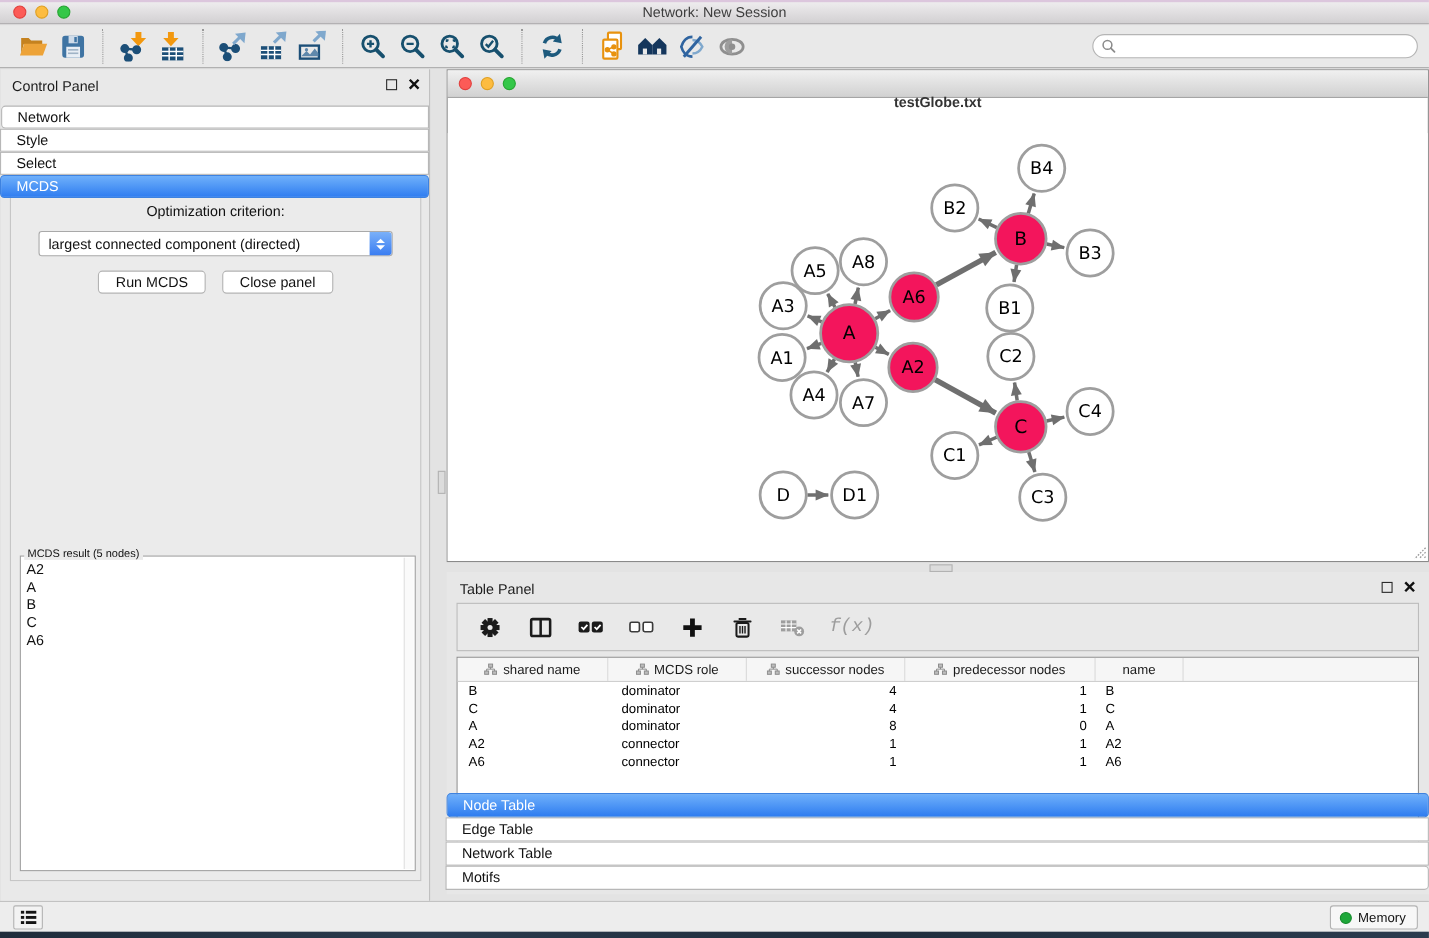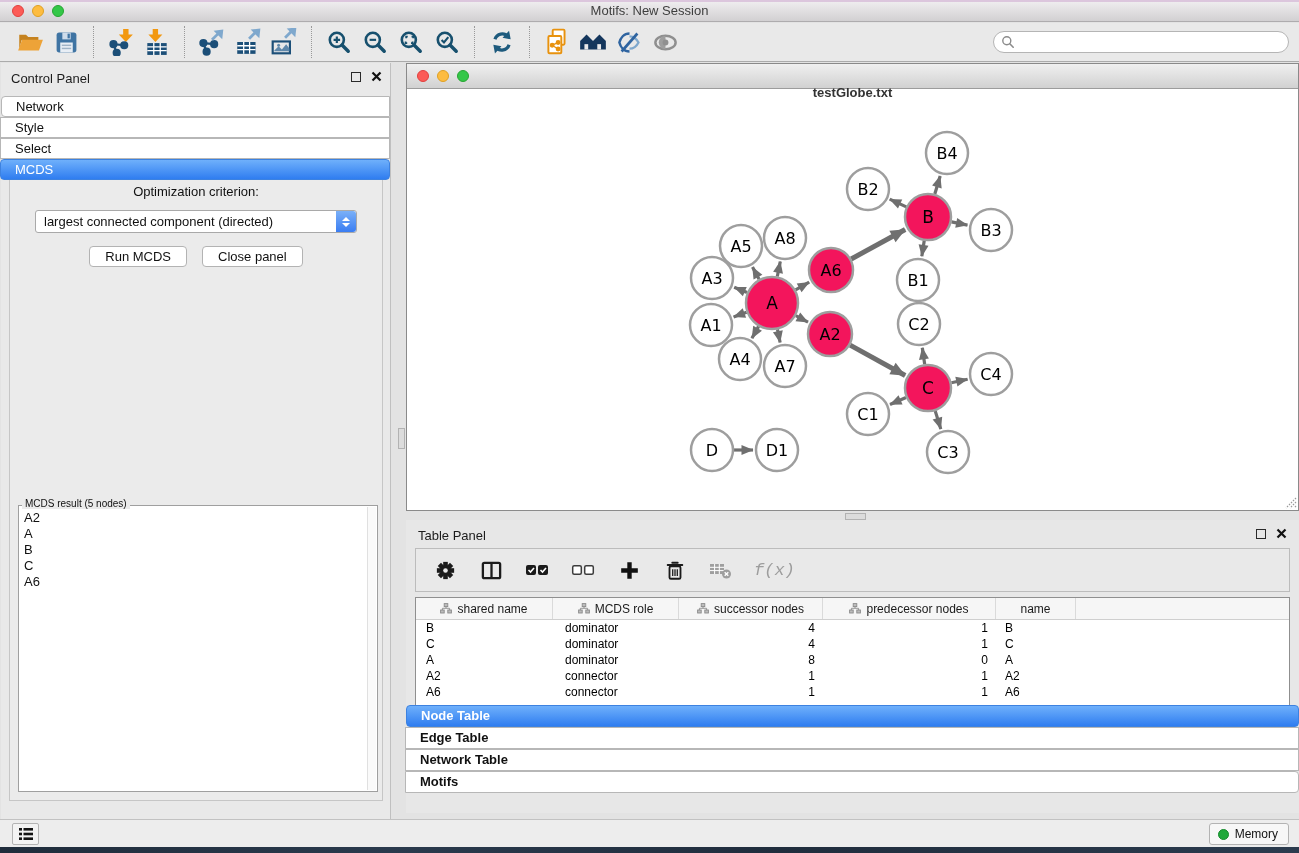--- a/index.html
+++ b/index.html
@@ -152,21 +152,21 @@
   }
   .th.fill { flex:1; border-right:none; }
   .tbody { }
   .tr { display:flex; height:16px; align-items:center; }
   .td { font-size:12px; color:#000; white-space:nowrap; overflow:hidden; }
   .td.c0 { padding-left:10px; }
   .td.c1 { padding-left:12px; }
   .td.c2 { text-align:right; padding-right:8px; }
   .td.c3 { text-align:right; padding-right:8px; }
   .td.c4 { padding-left:9px; }
-  .tp-tabs { position:absolute; left:0; right:0; bottom:20px; display:flex; justify-content:center;font-weight:bold; }
+  .tp-tabs { position:absolute; left:0; right:0; bottom:4px; display:flex; justify-content:center; }
   .tp-tabs .tab { height:22px; line-height:20px; }
   
   .statusbar {
     position:absolute; left:0; top:819px; width:1299px; height:28px;
     background:#ededed; border-top:1px solid #c2c2c2;
   }
   .list-btn {
     position:absolute; left:12px; top:3px; width:27px; height:22px;
     background:#f3f3f3; border:1px solid #b3b3b3; border-radius:2px;
     display:flex; align-items:center; justify-content:center;
@@ -184,21 +184,21 @@
 </style>
 </head>
 <body>
 
 <div class="titlebar">
   <div class="traffic main">
     <span class="light red"></span>
     <span class="light yellow"></span>
     <span class="light green"></span>
   </div>
-  <div class="title">Motifs: New Session</div>
+  <div class="title">Network: New Session</div>
 </div>
 
 <div class="toolbar">
   <span class="tbtn">
       <svg width="27" height="25" viewBox="0 0 24 22">
         <path d="M2,17 V4 h6 l2,2 h9 v3 H4 Z" fill="#c5821f"></path>
         <path d="M1,18 L4.5,8.5 H23 L19.5,18 Z" fill="#eda338"></path>
       </svg>
     </span>
   <span class="tbtn">

